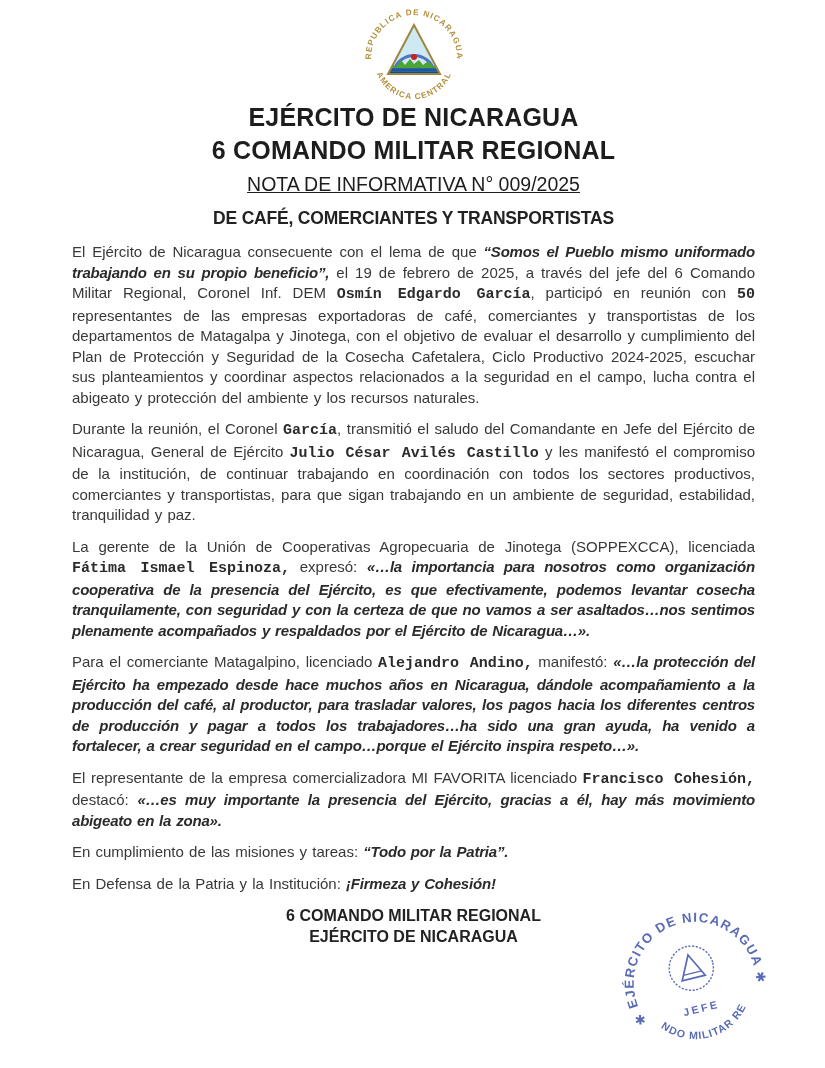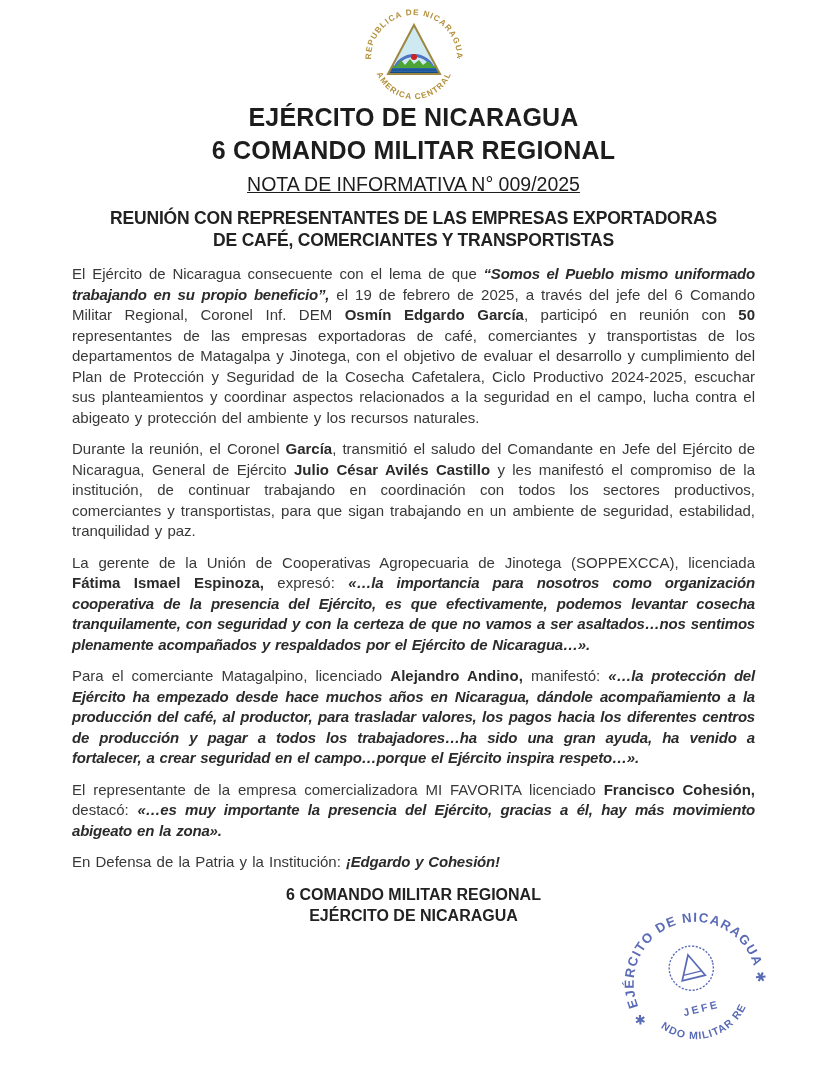--- a/index.html
+++ b/index.html
@@ -36,21 +36,21 @@
     letter-spacing: -0.2px;
   }
   .body-paragraphs { margin-top: 13px; }
   .body-paragraphs p {
     font-size: 15px; line-height: 20.5px;
     text-align: justify;
     margin-bottom: 11px;
     word-spacing: 1px;
   }
   .run-n { font-weight: normal; font-style: normal; }
-  .run-b { font-weight: bold; color: #2b2b2b; }
+  .run-b { font-weight: bold; color: #2b2b2b; font-family: Liberation Mono, monospace; }
   .run-bi { font-weight: bold; font-style: italic; color: #2b2b2b; letter-spacing: -0.2px; }
   .signature-block {
     text-align: center;
     font-weight: bold; font-size: 16px; line-height: 21px;
     color: #222;
     margin-top: 6px;
   }
   .seal {
     position: absolute;
     left: 597px; top: 898px;
@@ -91,32 +91,32 @@
       </g>
       <polygon points="70,17 96,66 44,66" fill="none" stroke="#9c8840" stroke-width="2"></polygon>
     </svg>
   </div>
 
   <div class="headings">
     <div class="org-title">EJÉRCITO DE NICARAGUA</div>
     <div class="org-title">6 COMANDO MILITAR REGIONAL</div>
     <div><span class="note-number">NOTA DE INFORMATIVA N° 009/2025</span></div>
     <div class="subject">
-      <div>REUNIÓN CON REPRESENTANTES DE LAS EMPRESAS EXPORTADORAS</div>
       <div>DE CAFÉ, COMERCIANTES Y TRANSPORTISTAS</div>
     </div>
   </div>
 
   <div class="body-paragraphs">
       <p><span class="run-n">El Ejército de Nicaragua consecuente con el lema de que </span><span class="run-bi">“Somos el Pueblo mismo uniformado trabajando en su propio beneficio”,</span><span class="run-n"> el 19 de febrero de 2025, a través del jefe del 6 Comando Militar Regional, Coronel Inf. DEM </span><span class="run-b">Osmín Edgardo García</span><span class="run-n">, participó en reunión con </span><span class="run-b">50</span><span class="run-n"> representantes de las empresas exportadoras de café, comerciantes y transportistas de los departamentos de Matagalpa y Jinotega, con el objetivo de evaluar el desarrollo y cumplimiento del Plan de Protección y Seguridad de la Cosecha Cafetalera, Ciclo Productivo 2024-2025, escuchar sus planteamientos y coordinar aspectos relacionados a la seguridad en el campo, lucha contra el abigeato y protección del ambiente y los recursos naturales.</span></p>
       <p><span class="run-n">Durante la reunión, el Coronel </span><span class="run-b">García</span><span class="run-n">, transmitió el saludo del Comandante en Jefe del Ejército de Nicaragua, General de Ejército </span><span class="run-b">Julio César Avilés Castillo</span><span class="run-n"> y les manifestó el compromiso de la institución, de continuar trabajando en coordinación con todos los sectores productivos, comerciantes y transportistas, para que sigan trabajando en un ambiente de seguridad, estabilidad, tranquilidad y paz.</span></p>
       <p><span class="run-n">La gerente de la Unión de Cooperativas Agropecuaria de Jinotega (SOPPEXCCA), licenciada </span><span class="run-b">Fátima Ismael Espinoza,</span><span class="run-n"> expresó: </span><span class="run-bi">«…la importancia para nosotros como organización cooperativa de la presencia del Ejército, es que efectivamente, podemos levantar cosecha tranquilamente, con seguridad y con la certeza de que no vamos a ser asaltados…nos sentimos plenamente acompañados y respaldados por el Ejército de Nicaragua…».</span></p>
       <p><span class="run-n">Para el comerciante Matagalpino, licenciado </span><span class="run-b">Alejandro Andino,</span><span class="run-n"> manifestó: </span><span class="run-bi">«…la protección del Ejército ha empezado desde hace muchos años en Nicaragua, dándole acompañamiento a la producción del café, al productor, para trasladar valores, los pagos hacia los diferentes centros de producción y pagar a todos los trabajadores…ha sido una gran ayuda, ha venido a fortalecer, a crear seguridad en el campo…porque el Ejército inspira respeto…».</span></p>
       <p><span class="run-n">El representante de la empresa comercializadora MI FAVORITA licenciado </span><span class="run-b">Francisco Cohesión,</span><span class="run-n"> destacó: </span><span class="run-bi">«…es muy importante la presencia del Ejército, gracias a él, hay más movimiento abigeato en la zona».</span></p>
-      <p><span class="run-n">En Defensa de la Patria y la Institución: </span><span class="run-bi">¡Edgardo y Cohesión!</span></p>
+      <p><span class="run-n">En cumplimiento de las misiones y tareas: </span><span class="run-bi">“Todo por la Patria”.</span></p>
+      <p><span class="run-n">En Defensa de la Patria y la Institución: </span><span class="run-bi">¡Firmeza y Cohesión!</span></p>
     </div>
 
   <div class="signature-block">
     <div>6 COMANDO MILITAR REGIONAL</div>
     <div>EJÉRCITO DE NICARAGUA</div>
   </div>
 
 </div>
 
 <div class="seal">

